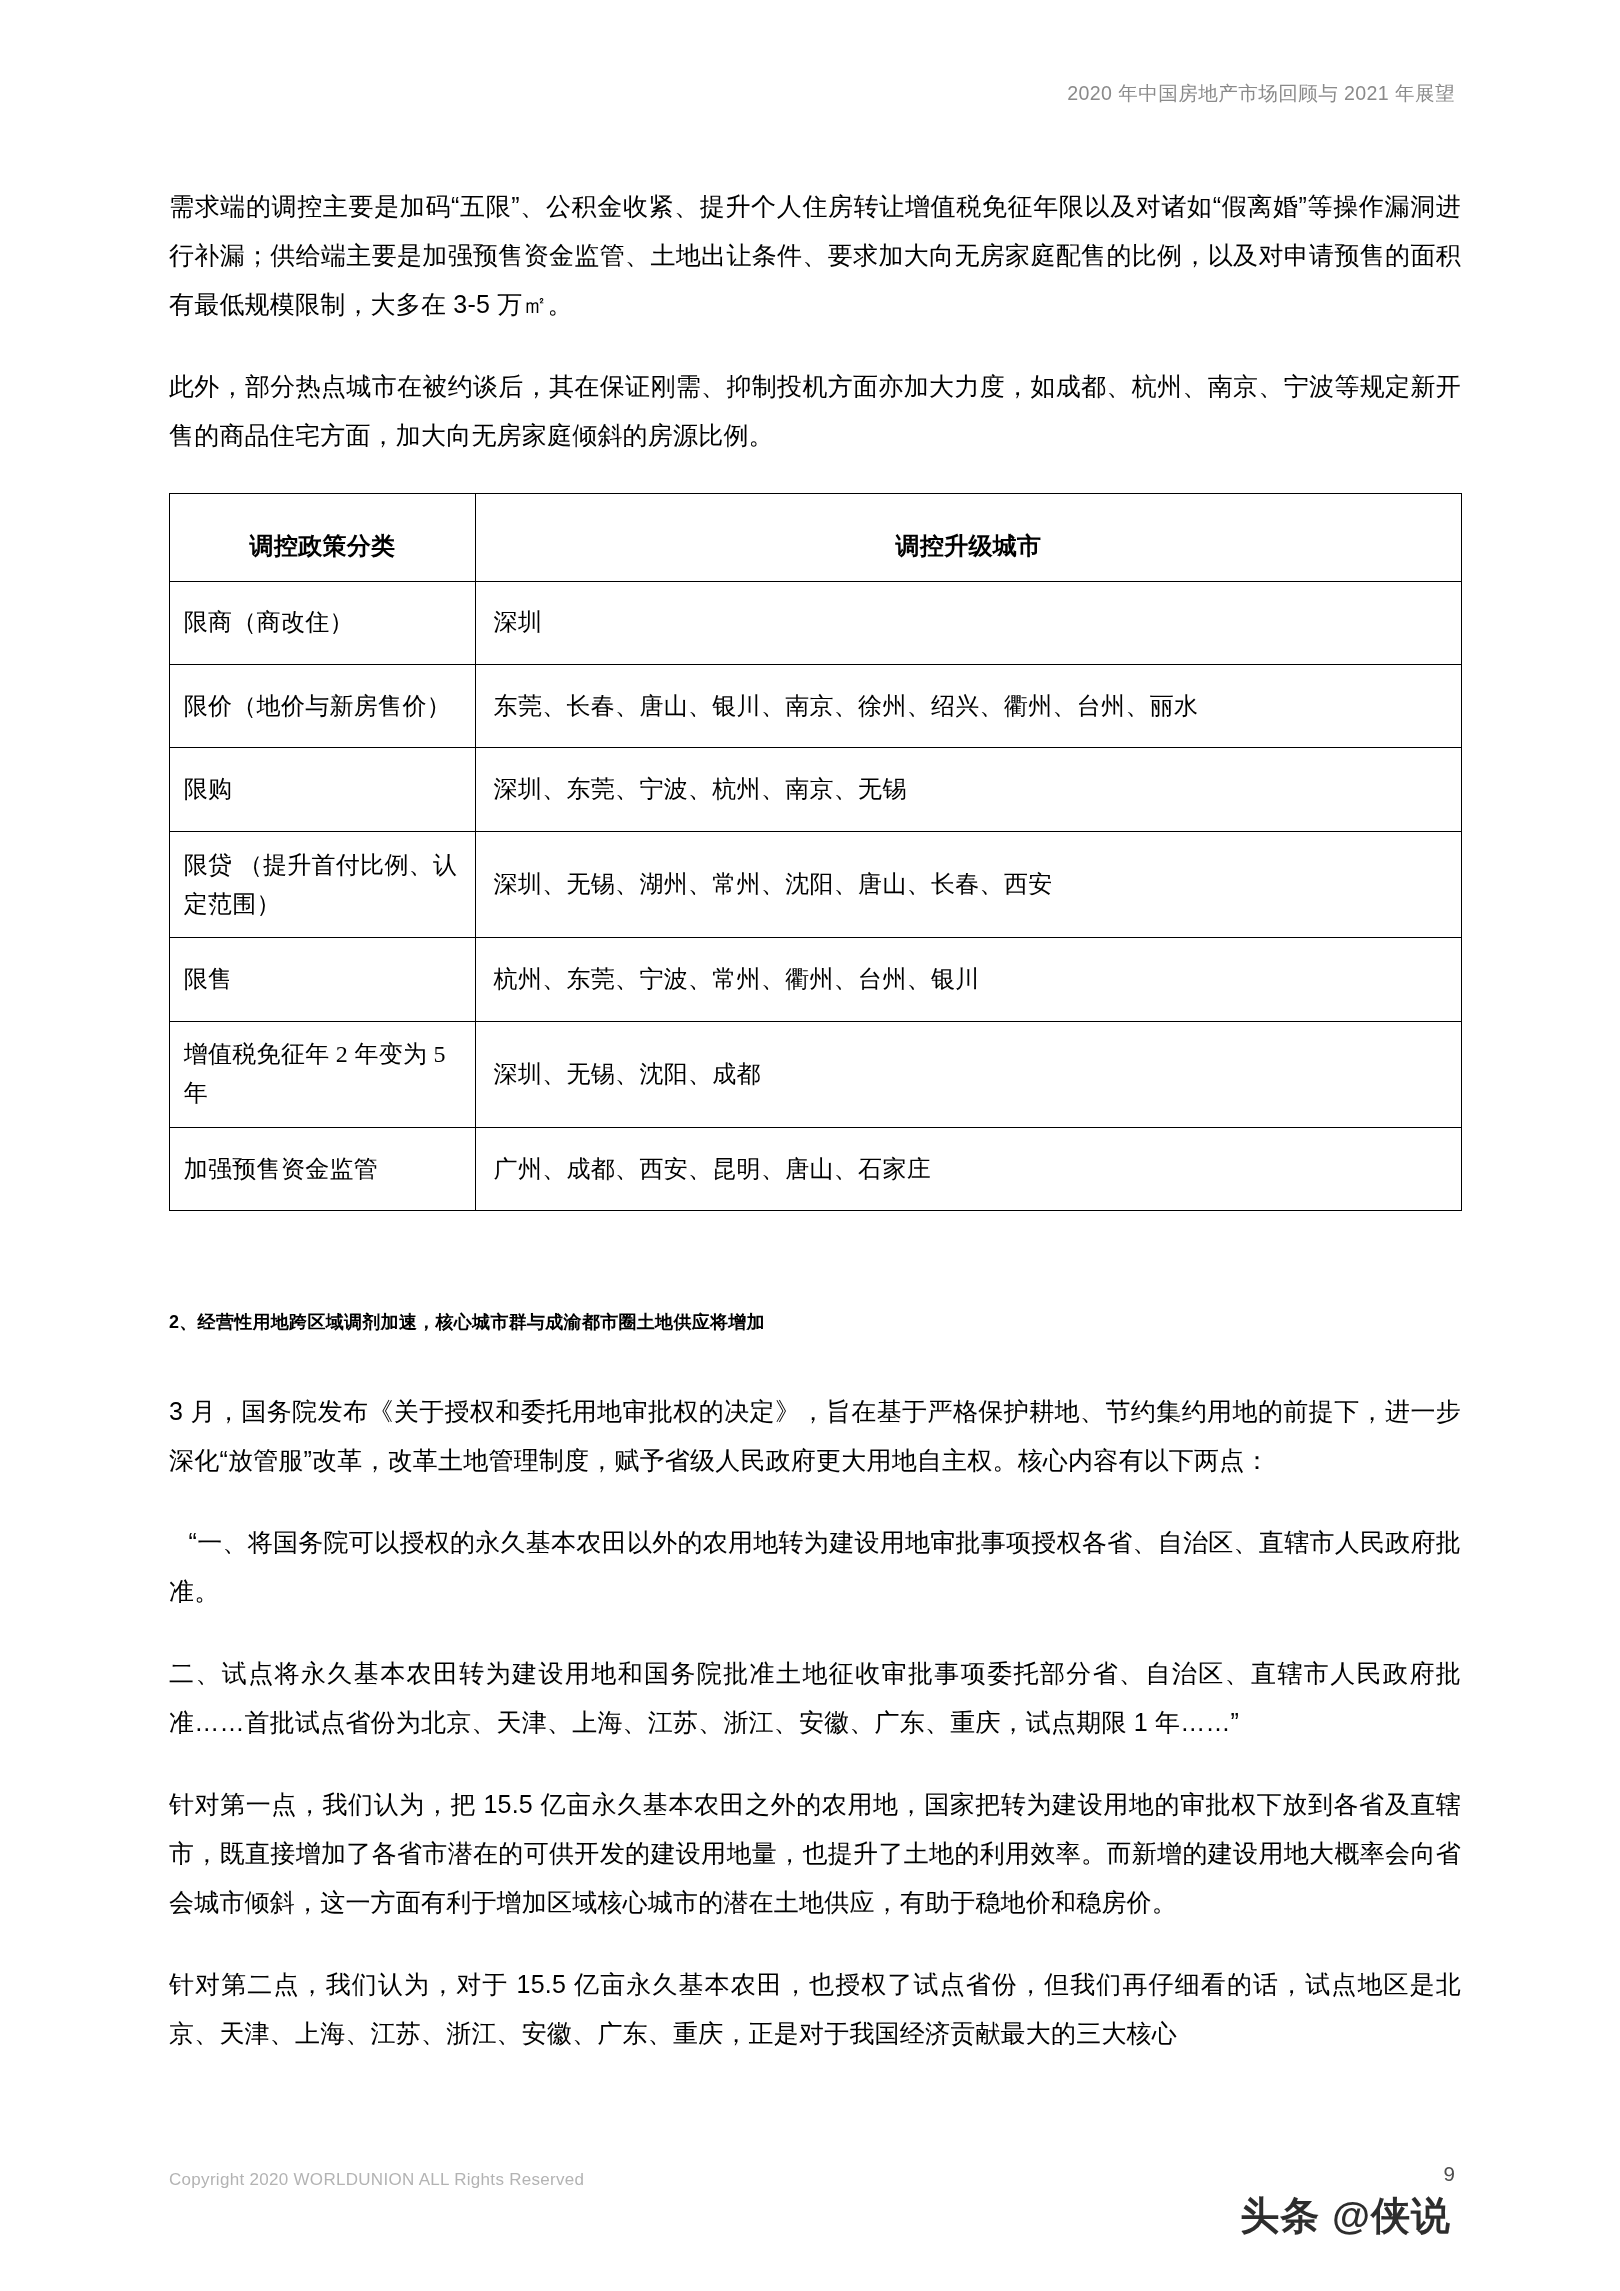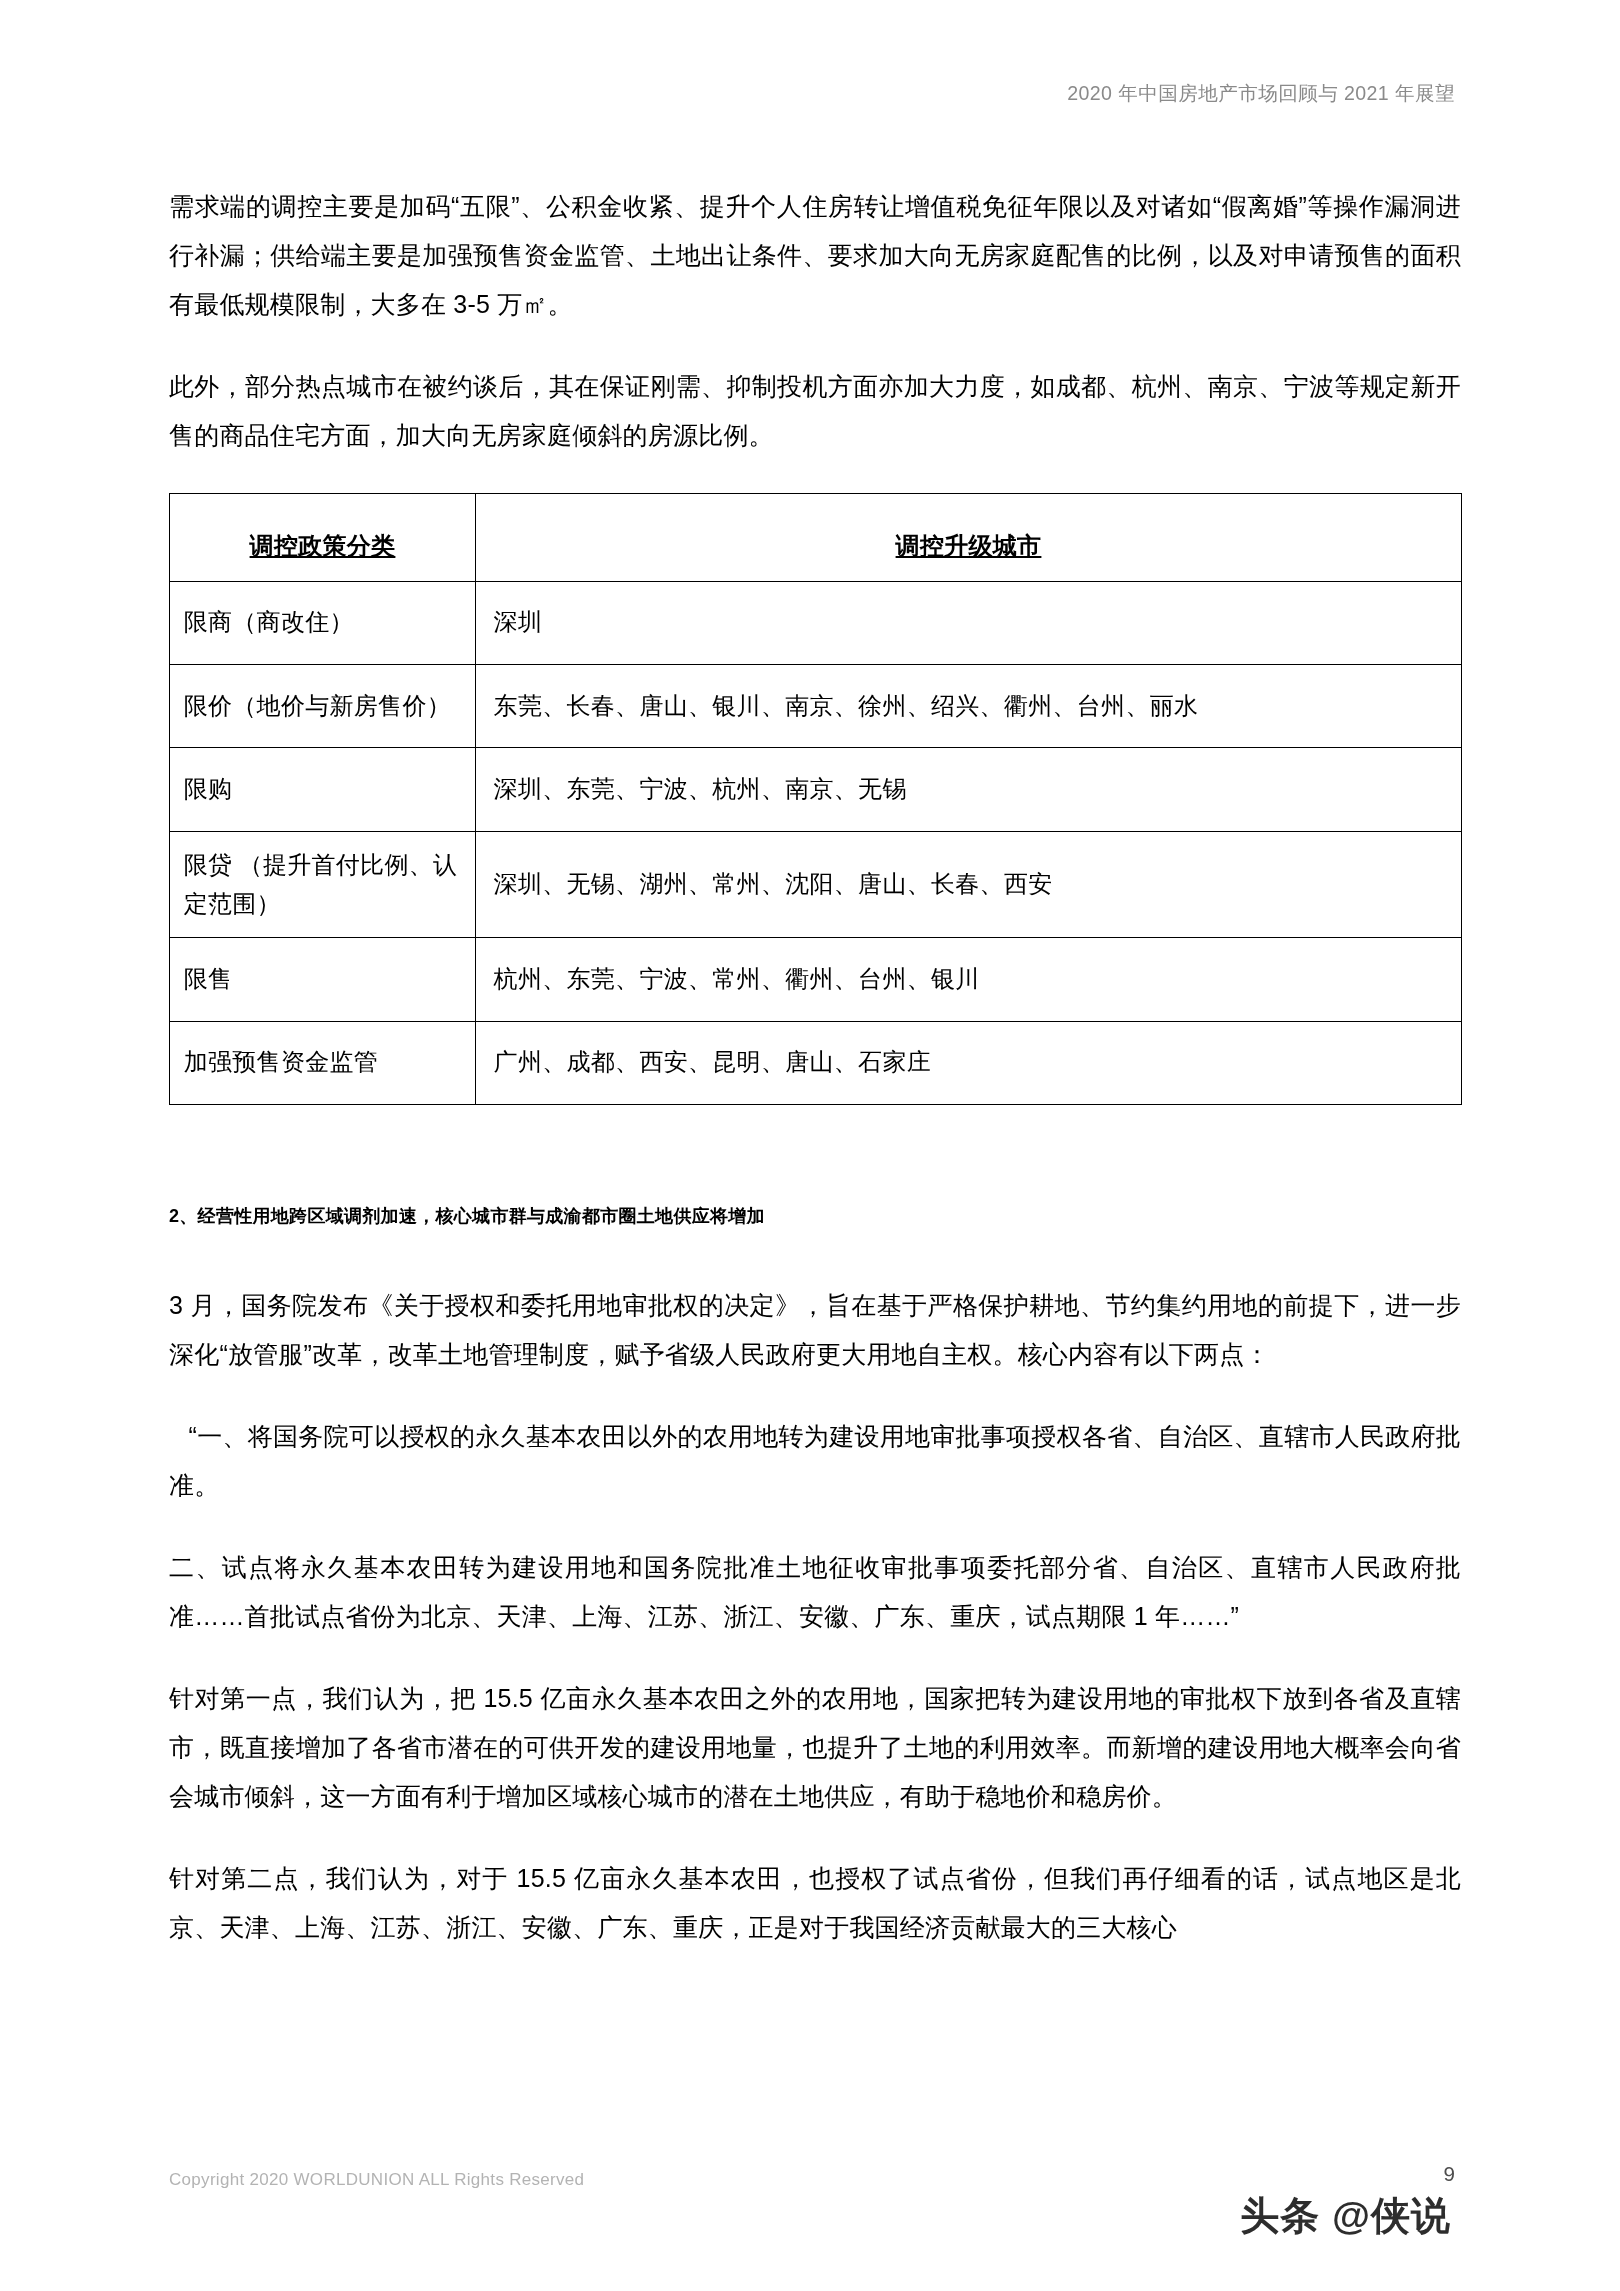--- a/index.html
+++ b/index.html
@@ -78,21 +78,20 @@
     padding: 13.7px 15.7px 13.7px 15.7px;
     vertical-align: middle;
     letter-spacing: 0.3px;
   }
   table.policy-table thead th {
     text-align: center;
     font-weight: bold;
     height: 71px;
     padding-top: 15.7px;
     padding-bottom: 0;
-    text-decoration: underline;
   }
   table.policy-table tbody td {
     text-align: left;
     font-weight: normal;
     height: 55px;
     font-family: Liberation Serif, serif;
   }
   table.policy-table tbody td.cat { padding-left: 13.7px; }
   table.policy-table tbody td.cities { padding-left: 17.6px; }
 
@@ -174,20 +173,24 @@
         </tr>
         <tr>
           <td class="cat">限贷 （提升首付比例、认定范围）</td>
           <td class="cities">深圳、无锡、湖州、常州、沈阳、唐山、长春、西安</td>
         </tr>
         <tr>
           <td class="cat">限售</td>
           <td class="cities">杭州、东莞、宁波、常州、衢州、台州、银川</td>
         </tr>
         <tr>
+          <td class="cat">增值税免征年 2 年变为 5 年</td>
+          <td class="cities">深圳、无锡、沈阳、成都</td>
+        </tr>
+        <tr>
           <td class="cat">加强预售资金监管</td>
           <td class="cities">广州、成都、西安、昆明、唐山、石家庄</td>
         </tr>
       </tbody>
     </table>
 
     <h2 class="section-heading">2、经营性用地跨区域调剂加速，核心城市群与成渝都市圈土地供应将增加</h2>
 
     <p class="body-text">3 月，国务院发布《关于授权和委托用地审批权的决定》，旨在基于严格保护耕地、节约集约用地的前提下，进一步深化“放管服”改革，改革土地管理制度，赋予省级人民政府更大用地自主权。核心内容有以下两点：</p>
 

